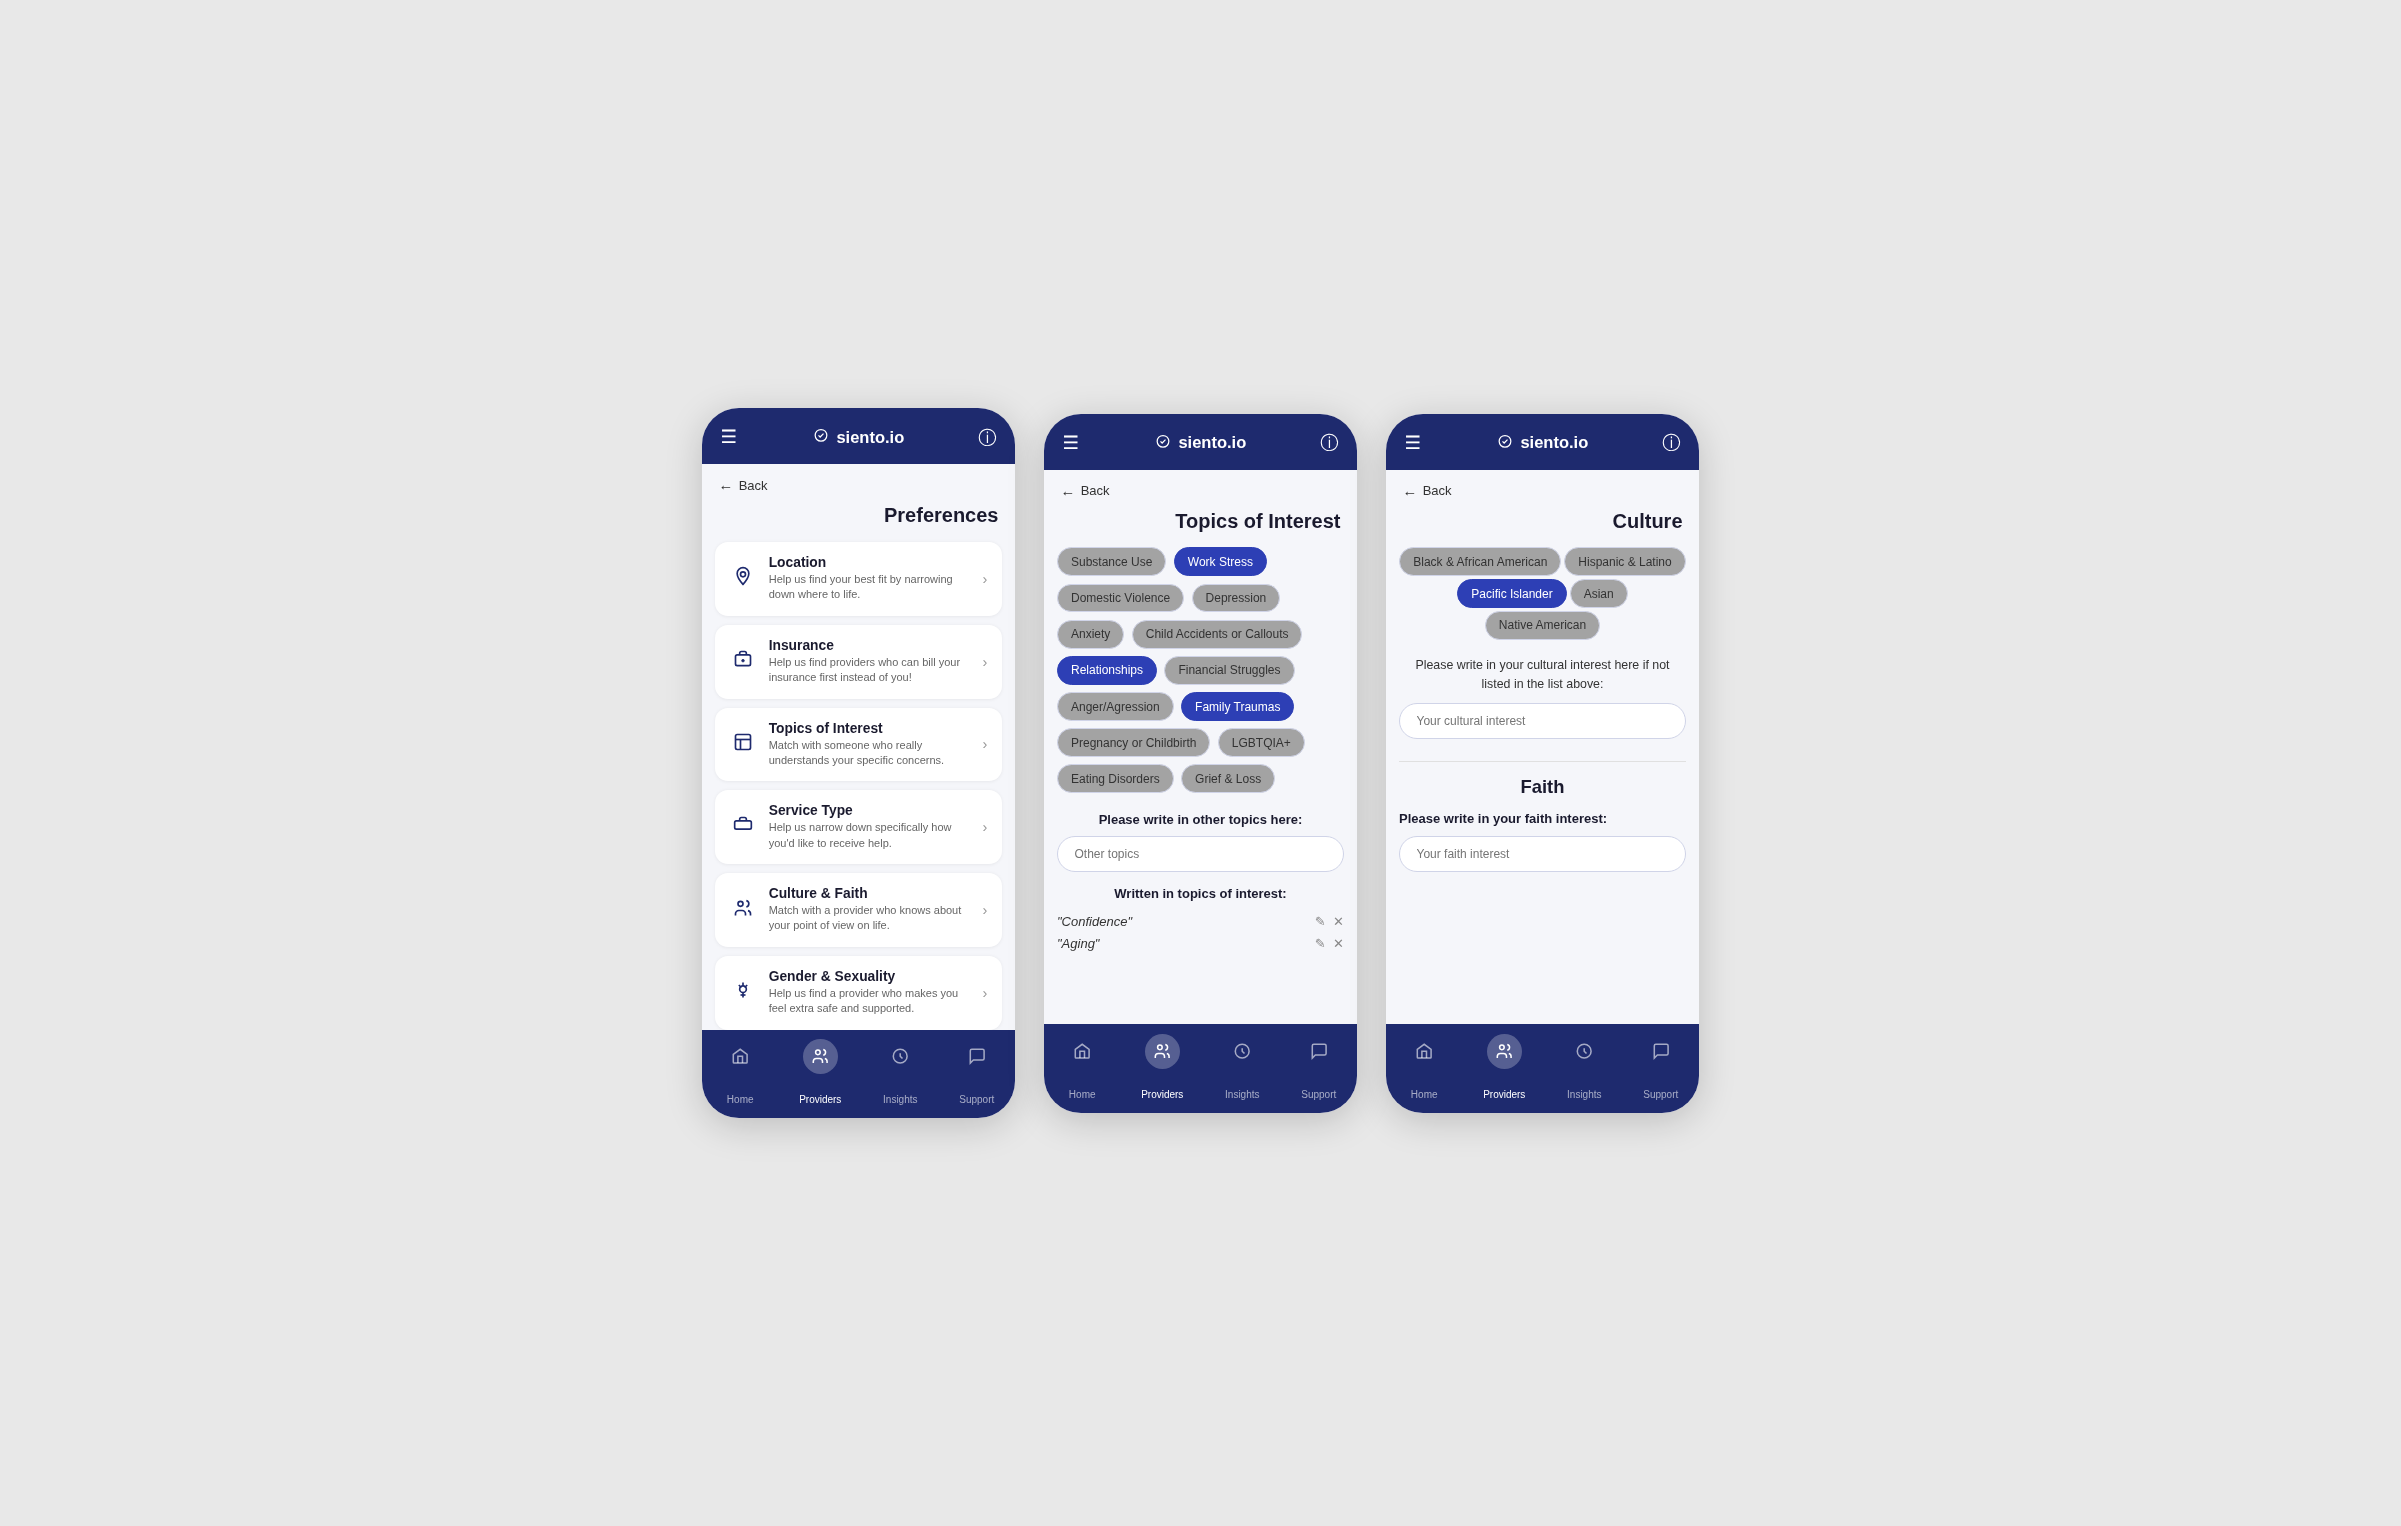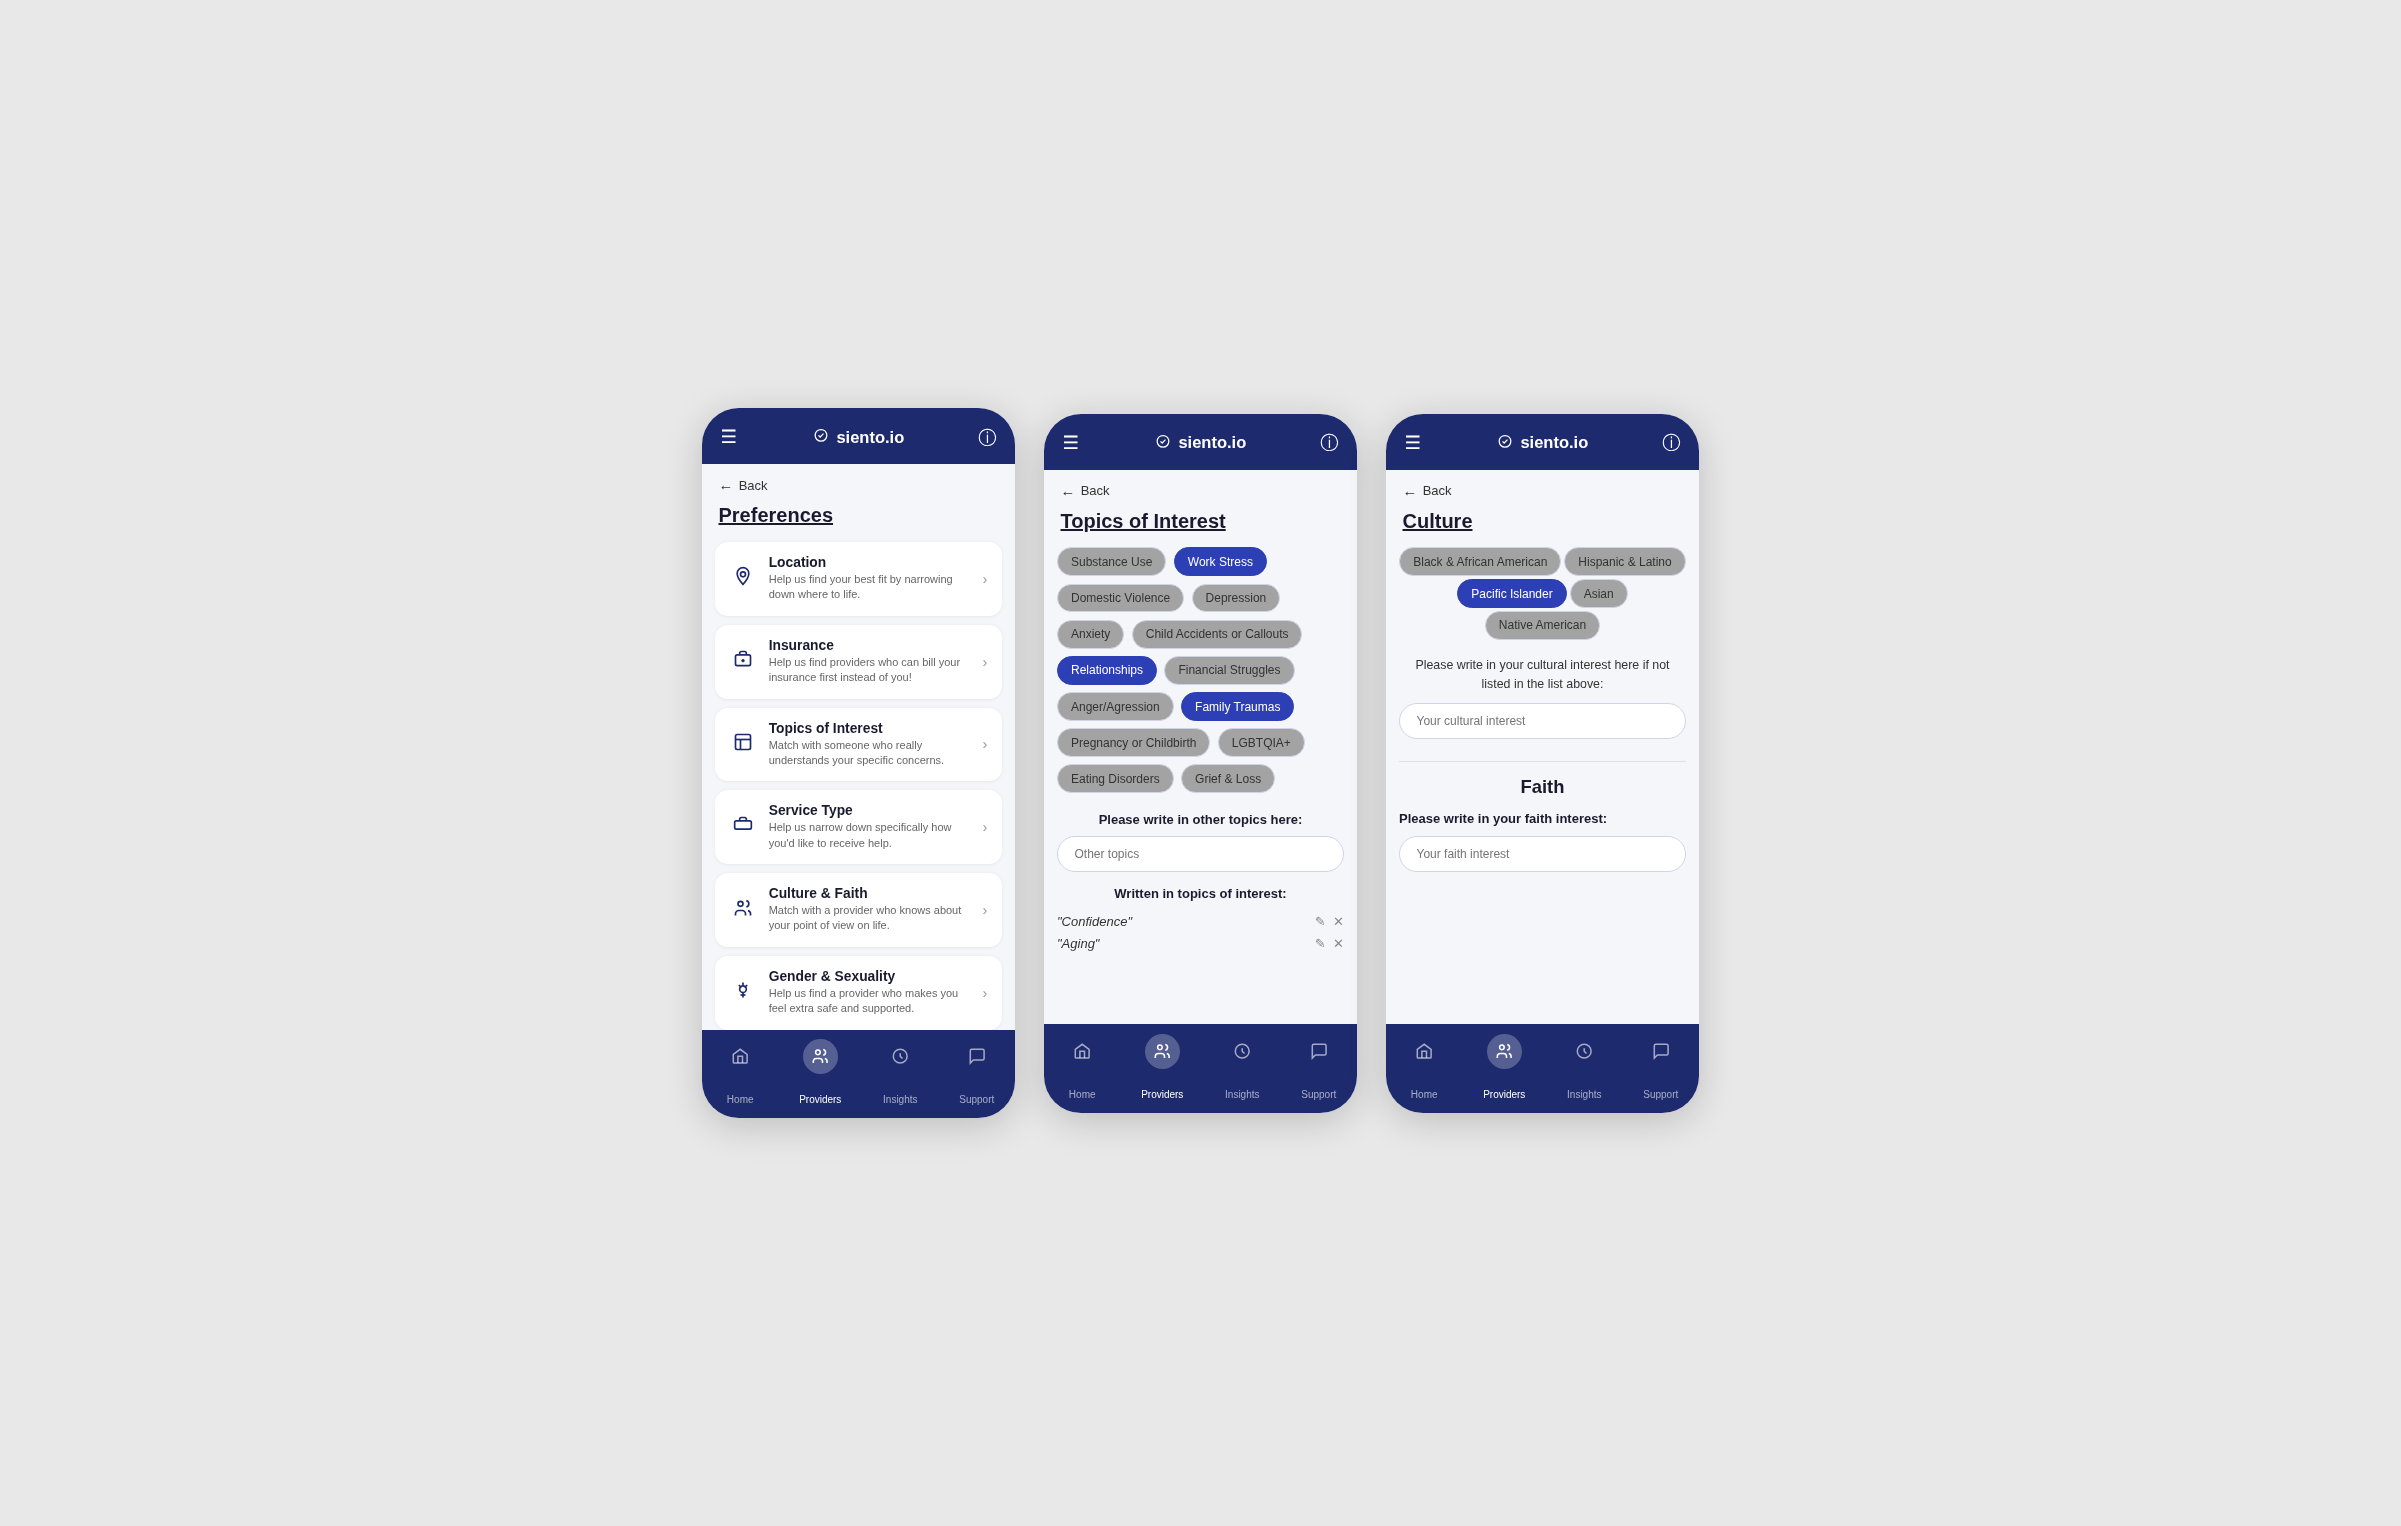--- a/index.html
+++ b/index.html
@@ -65,26 +65,25 @@
       align-items: center;
       gap: 5.5px;
       cursor: pointer;
       color: #333;
       font-size: 13px;
     }
 
     .back-nav .arrow { font-size: 14.7px; }
 
     .page-title {
-      text-align: left;
+      text-align: right;
       font-size: 20px;
       font-weight: 600;
       color: #1a1a2e;
       padding: 7.4px 16.5px 14.7px 16.5px;
-      text-decoration: underline;
     }
 
     
     .pref-list {
       padding: 0 13px;
       display: flex;
       flex-direction: column;
       gap: 9.2px;
       background: #f5f6fa;
     }

